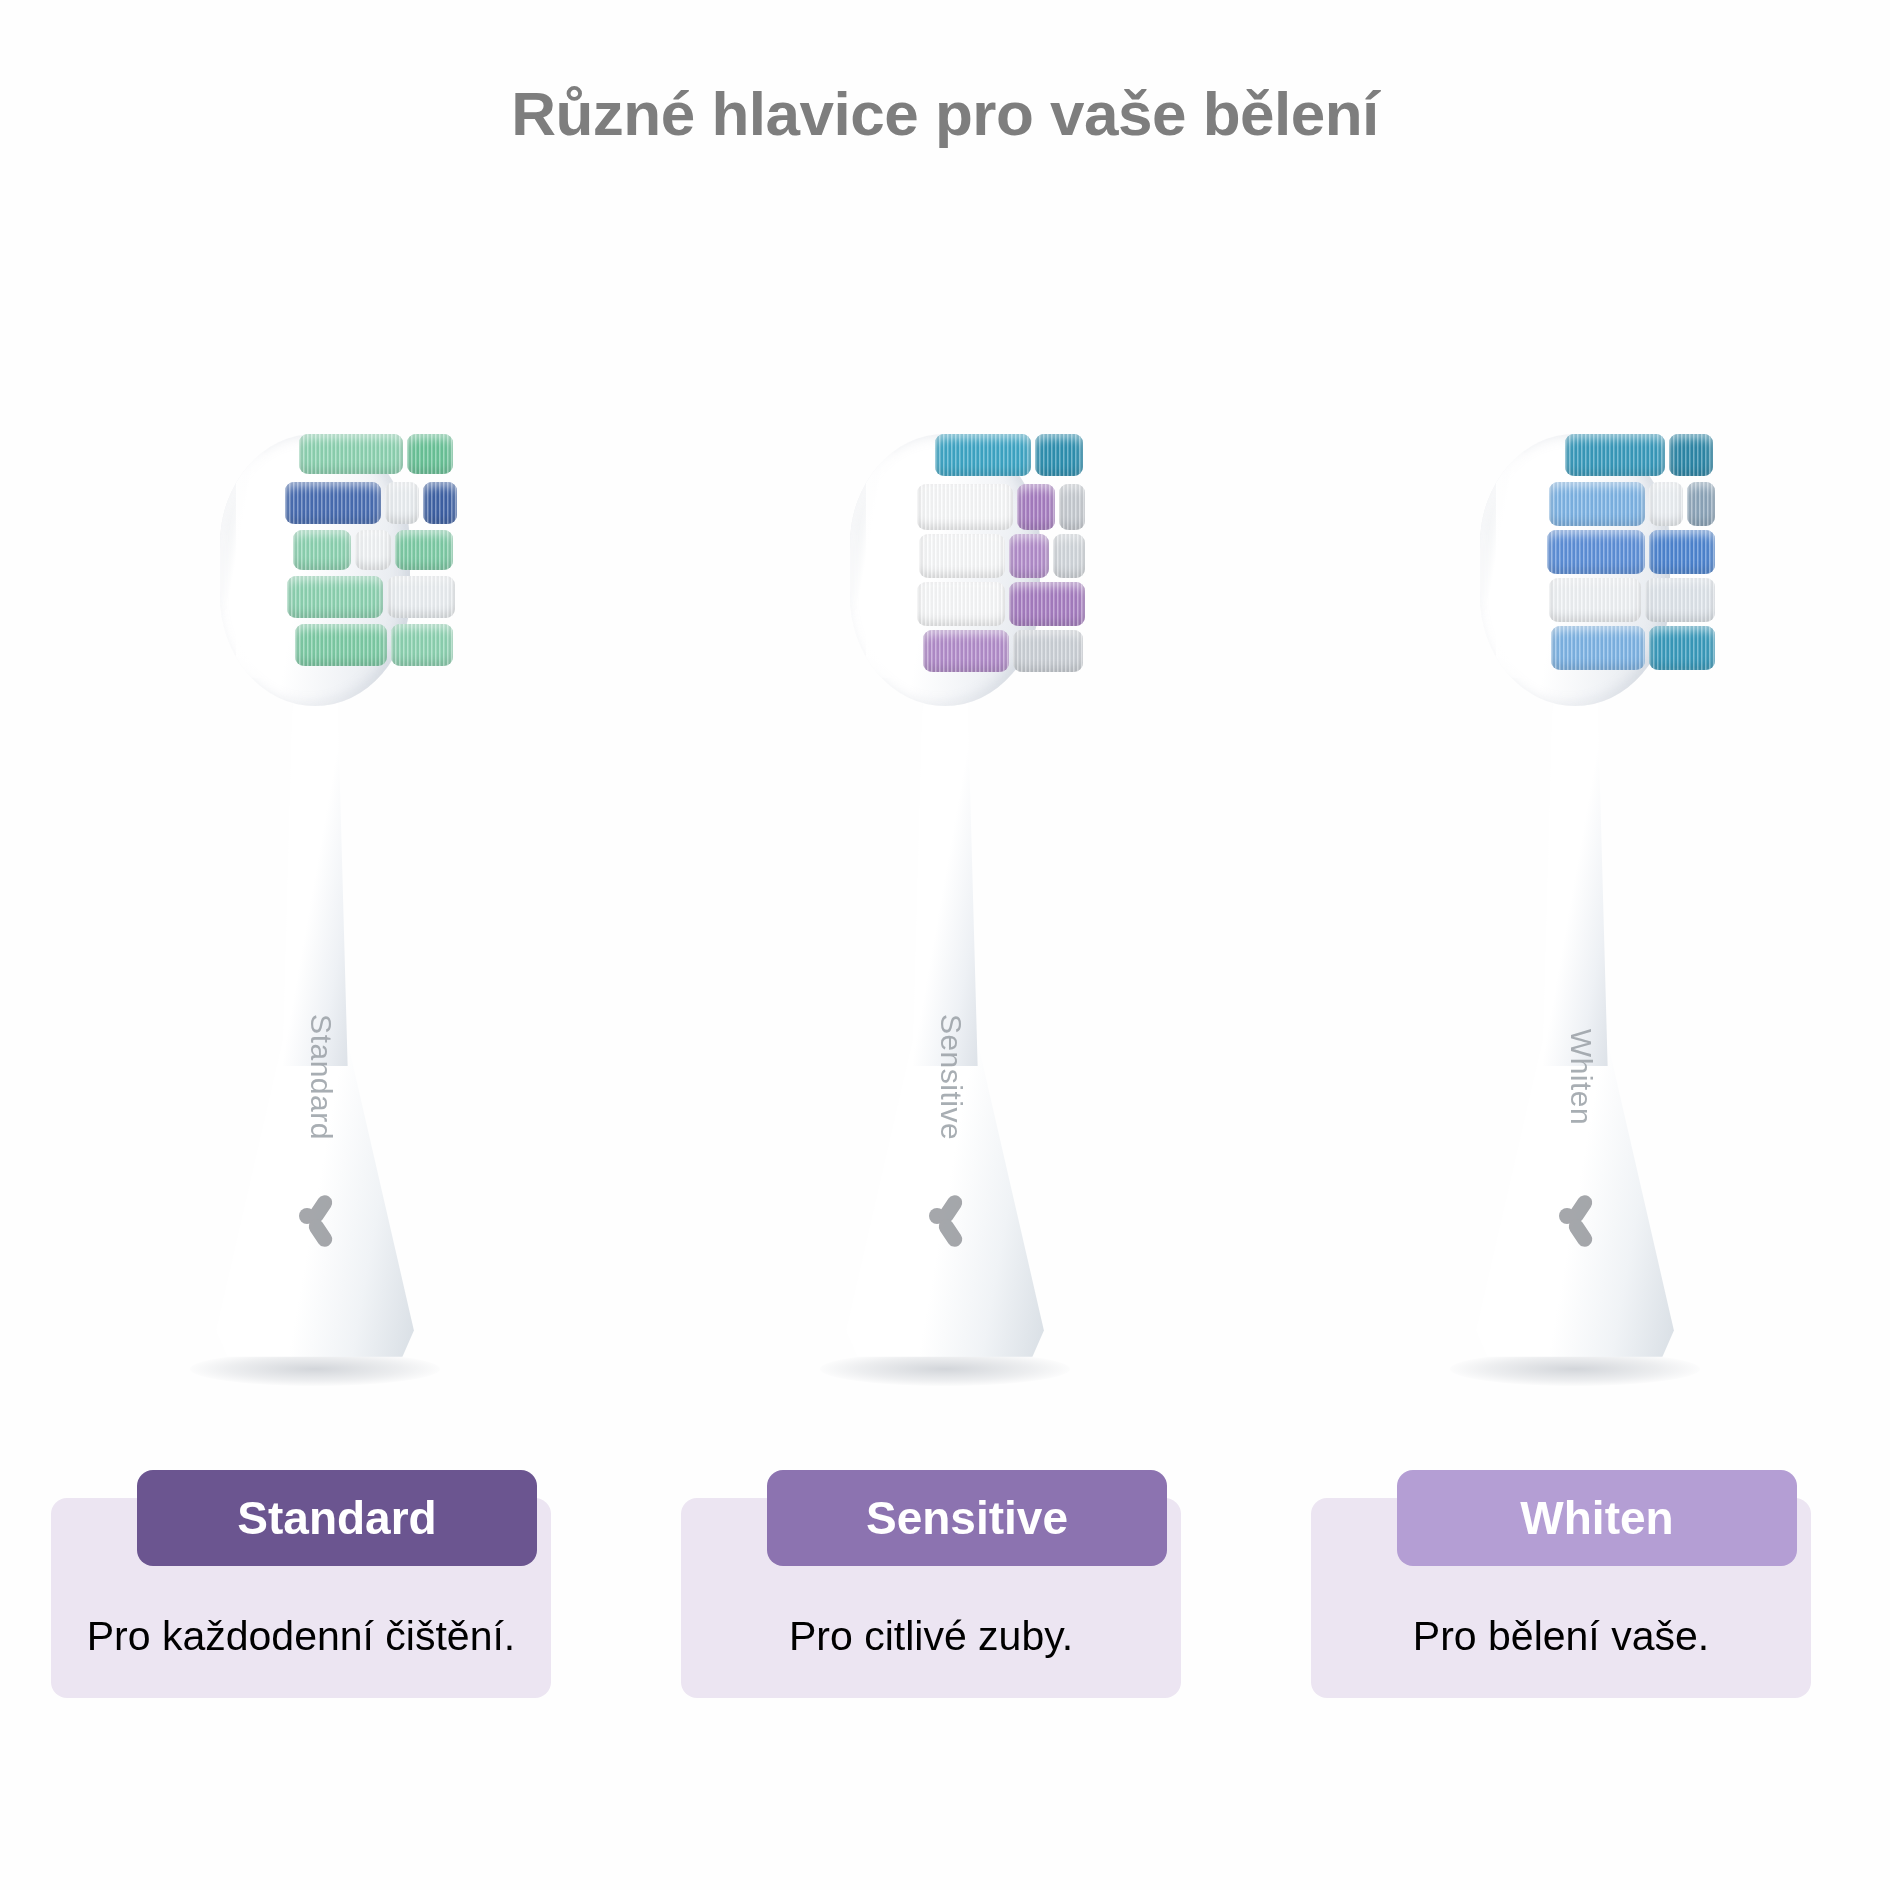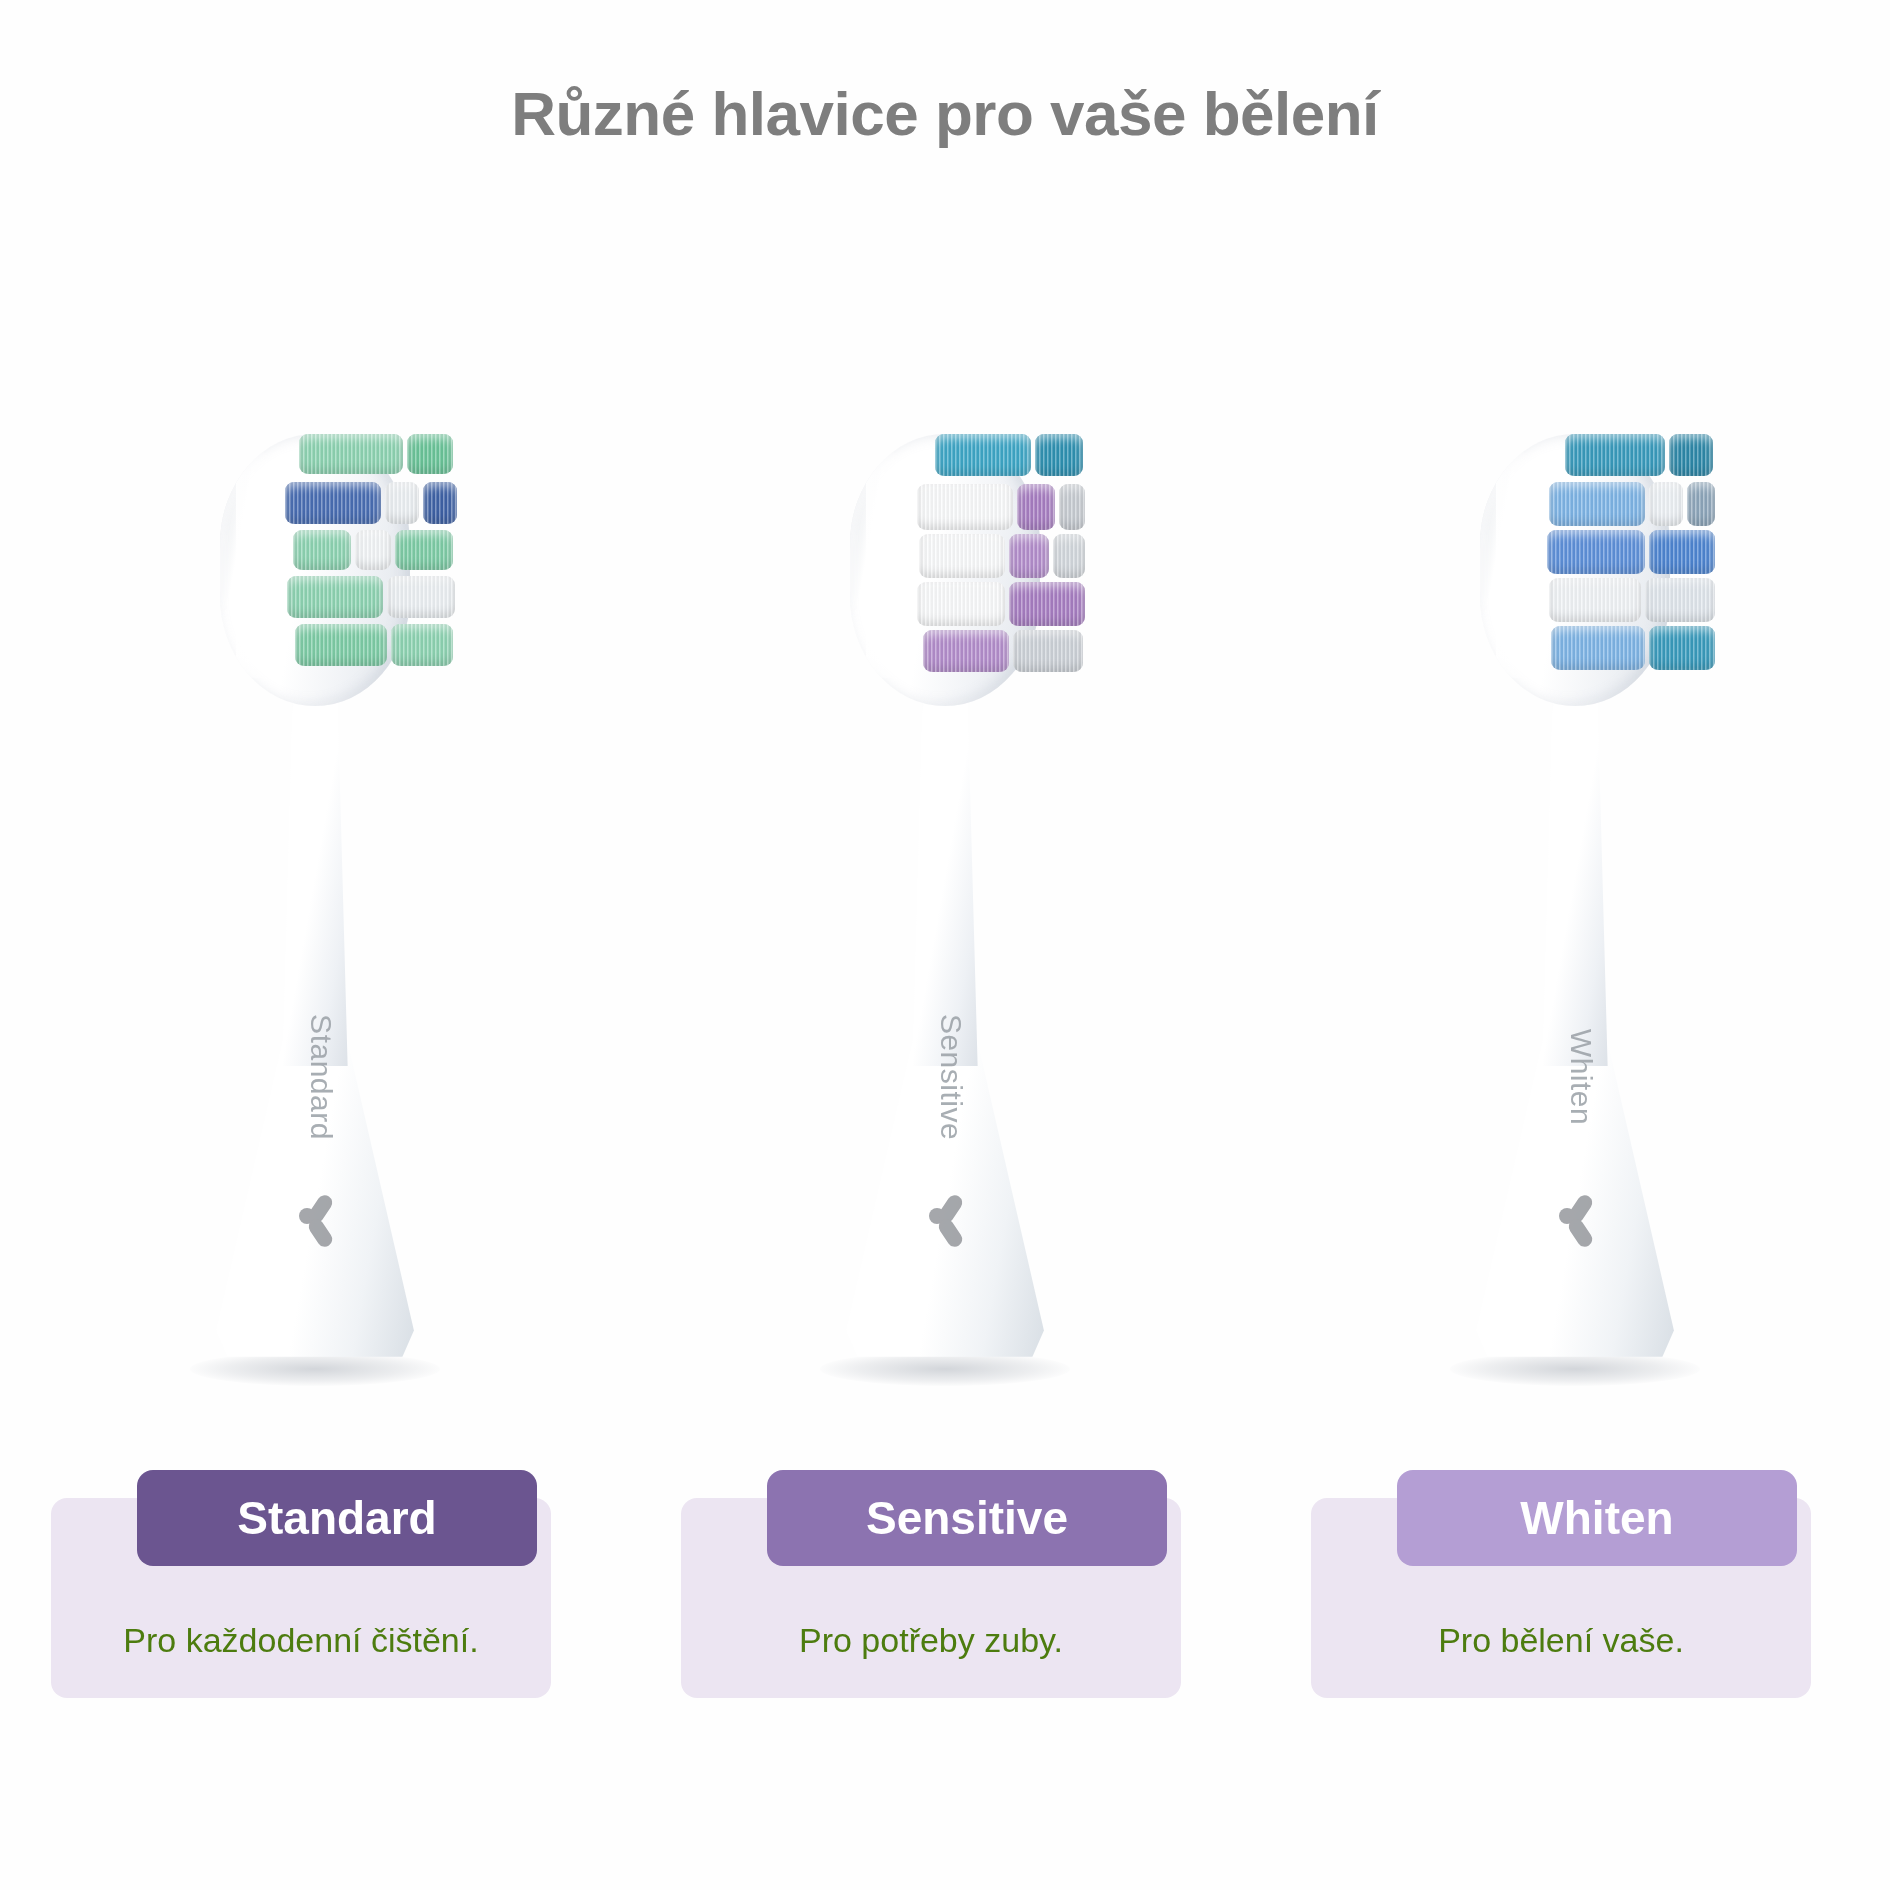--- a/index.html
+++ b/index.html
@@ -237,22 +237,22 @@
     background: #ece5f2;
     border-radius: 16px;
   }
 
   .card-desc {
     position: absolute;
     left: 0;
     bottom: 38px;
     width: 500px;
     text-align: center;
-    font-size: 34px;
-    color: #4d7c0f;
+    font-size: 41px;
+    color: #000000;
   }
 
   .badge {
     position: absolute;
     left: 50%;
     transform: translateX(-50%);
     margin-left: 22px;
     top: 0;
     min-width: 400px;
     height: 96px;
@@ -374,21 +374,21 @@
 
     <div class="card-slot">
       <div class="card">
         <div class="card-desc">Pro každodenní čištění.</div>
       </div>
       <div class="badge" style="background-color: rgb(107, 85, 144);">Standard</div>
     </div>
 
     <div class="card-slot">
       <div class="card">
-        <div class="card-desc">Pro potřeby zuby.</div>
+        <div class="card-desc">Pro citlivé zuby.</div>
       </div>
       <div class="badge" style="background-color: rgb(140, 115, 176);">Sensitive</div>
     </div>
 
     <div class="card-slot">
       <div class="card">
         <div class="card-desc">Pro bělení vaše.</div>
       </div>
       <div class="badge" style="background-color: rgb(180, 158, 212);">Whiten</div>
     </div>

